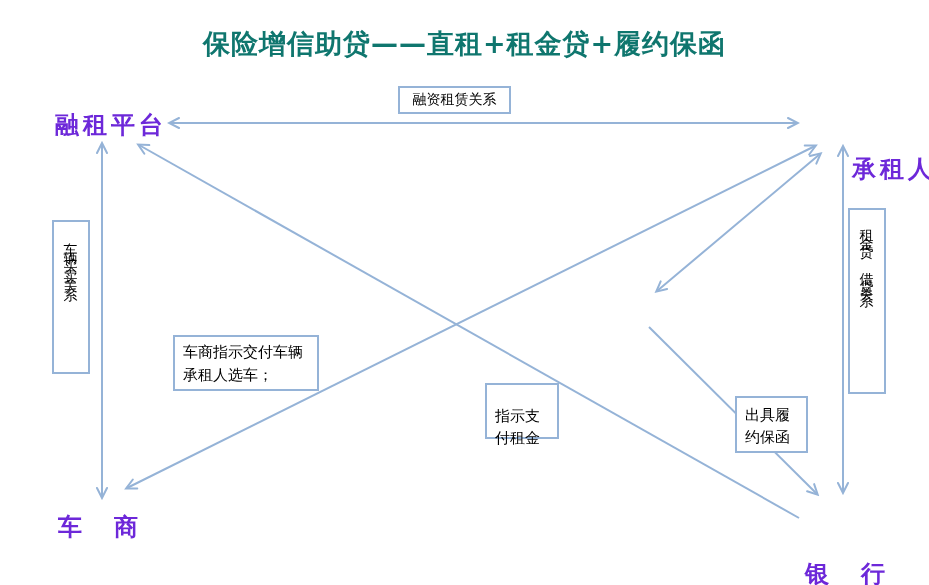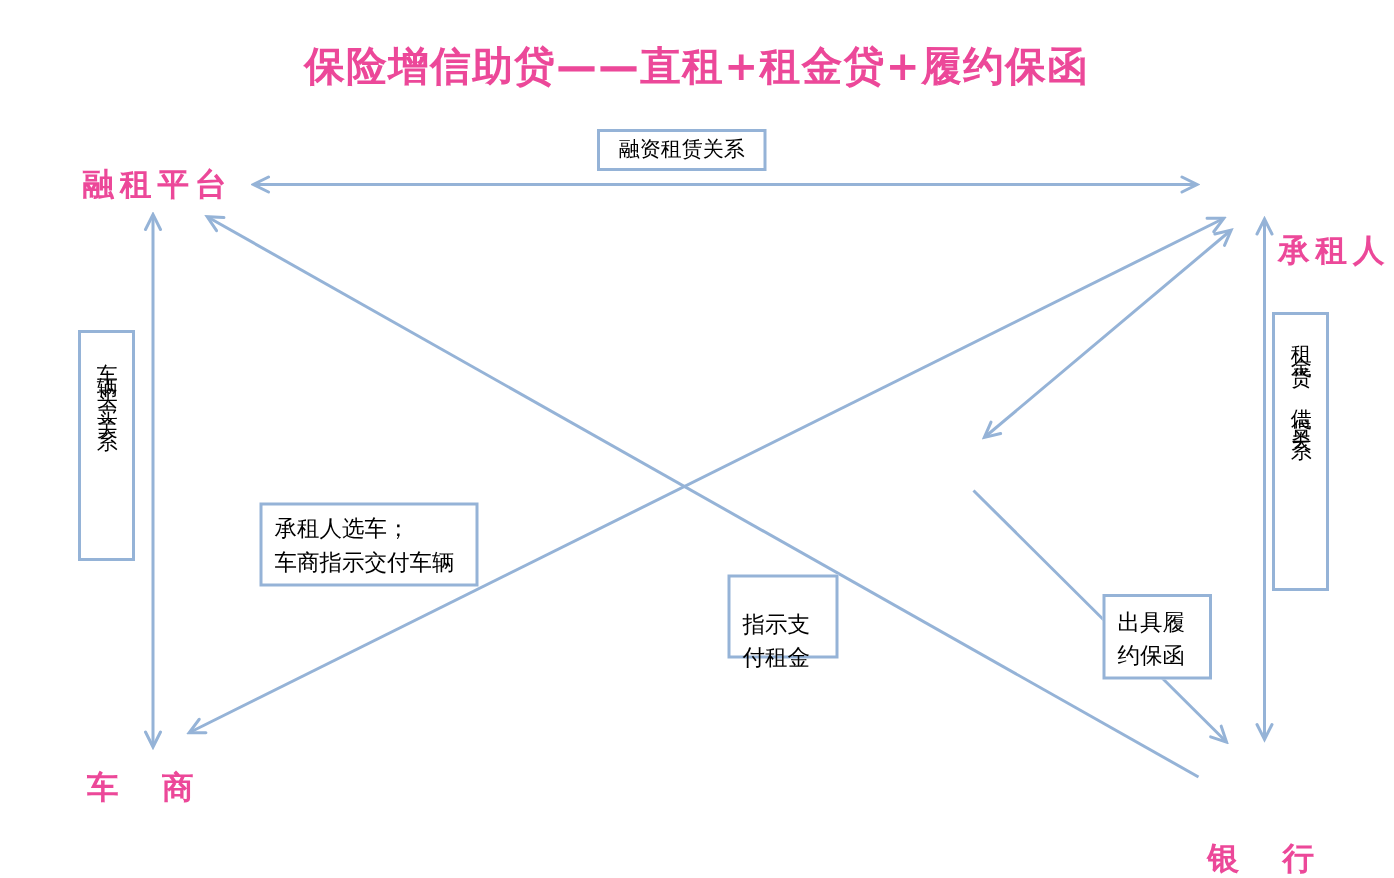--- a/index.html
+++ b/index.html
@@ -3,26 +3,26 @@
 <meta charset="utf-8">
 <style>
   html,body{margin:0;padding:0;background:#ffffff;}
   body{font-family:"DejaVu Sans","Liberation Sans",sans-serif;}
   #stage{position:relative;width:929px;height:585px;background:#ffffff;overflow:hidden;}
 
   #arrow-layer{position:absolute;left:0;top:0;width:929px;height:585px;z-index:1;}
 
   .diagram-title{
     position:absolute;left:0;right:0;top:26px;text-align:center;
-    font-size:27px;font-weight:bold;color:#ec4899;letter-spacing:1px;z-index:2;
+    font-size:27px;font-weight:bold;color:#0f766e;letter-spacing:1px;z-index:2;
   }
 
   .entity{
-    position:absolute;z-index:2;color:#ec4899;font-weight:bold;
-    font-size:21px;letter-spacing:4px;white-space:nowrap;
+    position:absolute;z-index:2;color:#6d28d9;font-weight:bold;
+    font-size:24px;letter-spacing:4px;white-space:nowrap;
   }
   .entity-platform{left:55px;top:109px;}
   .entity-lessee{left:852px;top:109px;margin-top:44px;}
   .entity-insurer{left:556px;top:293px;}
   .entity-dealer{left:58px;top:511px;}
   .entity-bank{left:805px;top:511px;margin-top:47px;}
 
   .rbox{
     position:absolute;z-index:2;background:#ffffff;
     border:2px solid #95B3D7;color:#000000;box-sizing:border-box;
@@ -82,22 +82,22 @@
   <div class="rbox vbox box-vehicle-sale">
     <span>车辆买卖关系</span>
   </div>
 
 
   <div class="rbox vbox box-rent-loan">
     <span>租金贷：借贷关系</span>
   </div>
 
   <div class="rbox box-multiline box-select-car">
+    <div>车商指示交付车辆</div>
     <div>承租人选车；</div>
-    <div>车商指示交付车辆</div>
   </div>
 
   <div class="rbox box-multiline box-pay-rent">
     <div>指示支</div>
     <div>付租金</div>
   </div>
 
   <div class="rbox box-multiline box-guarantee">
     <div>出具履</div>
     <div>约保函</div>

